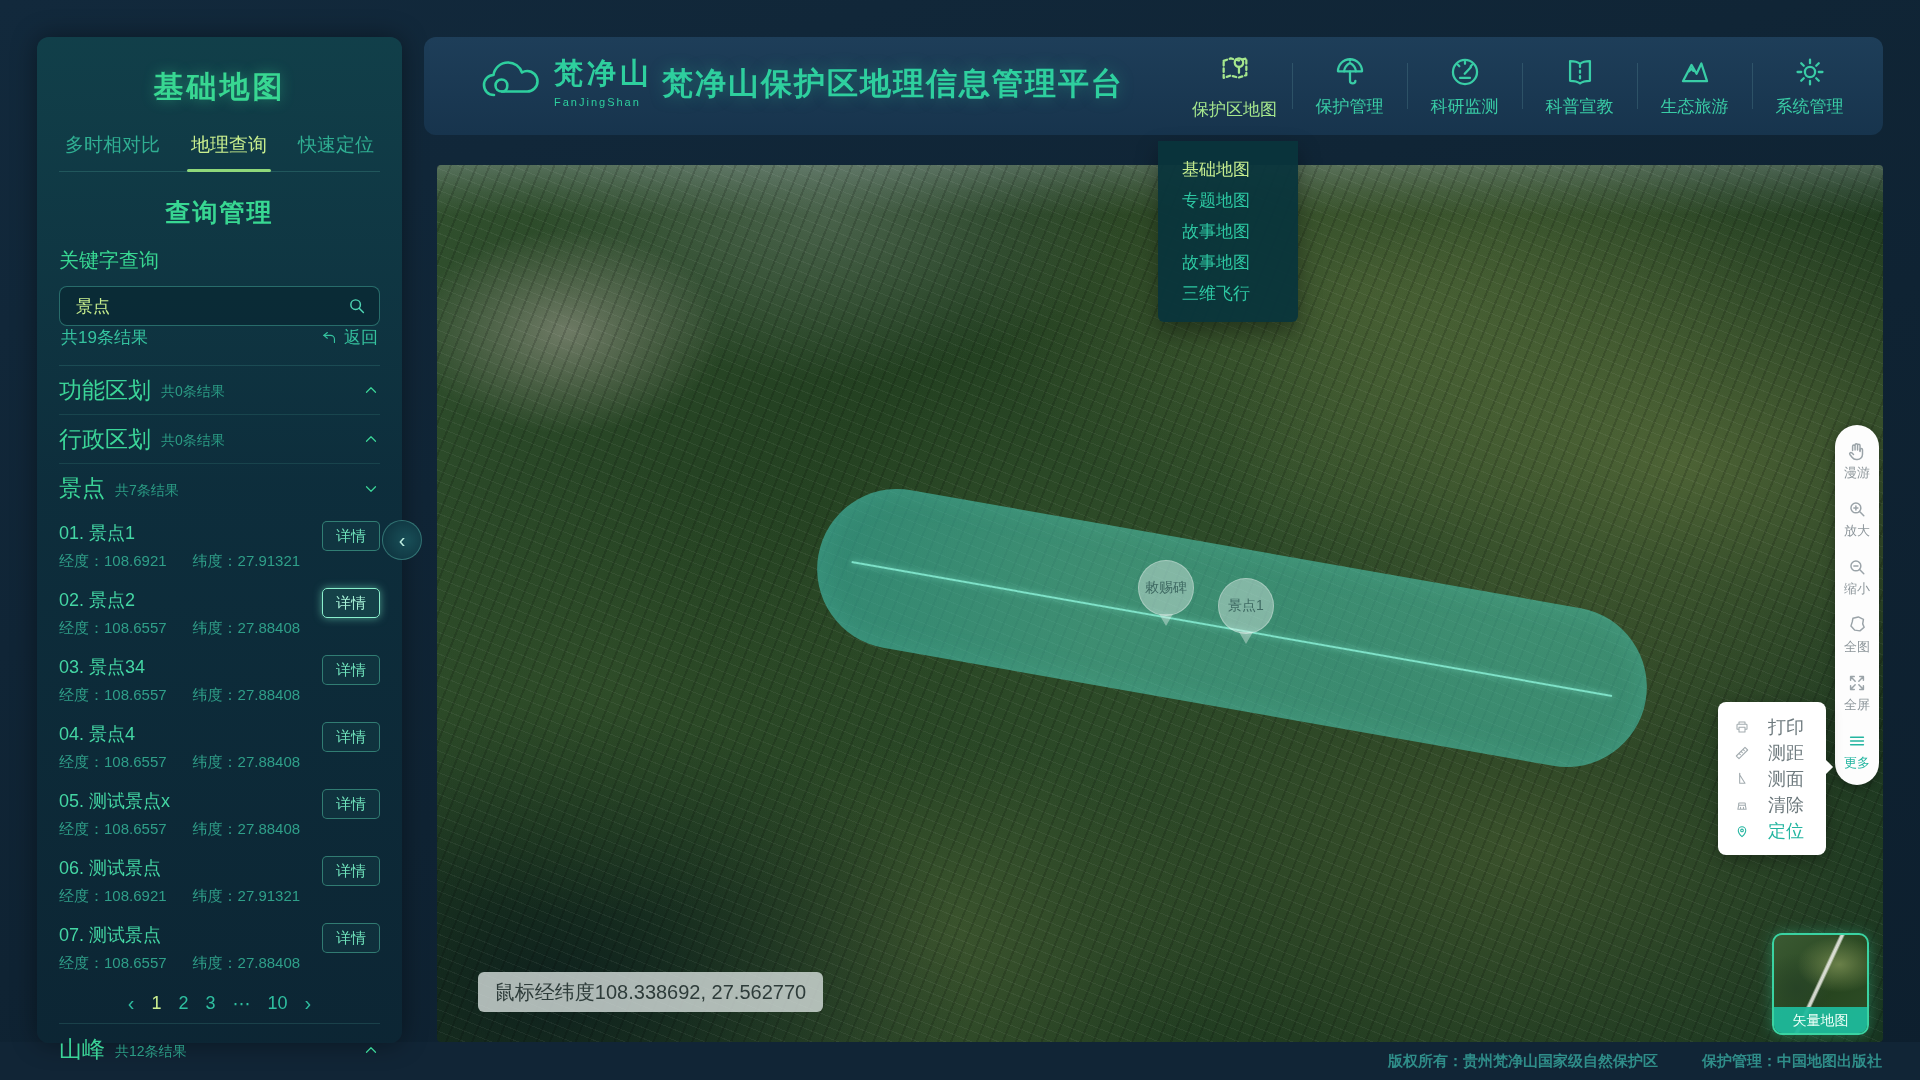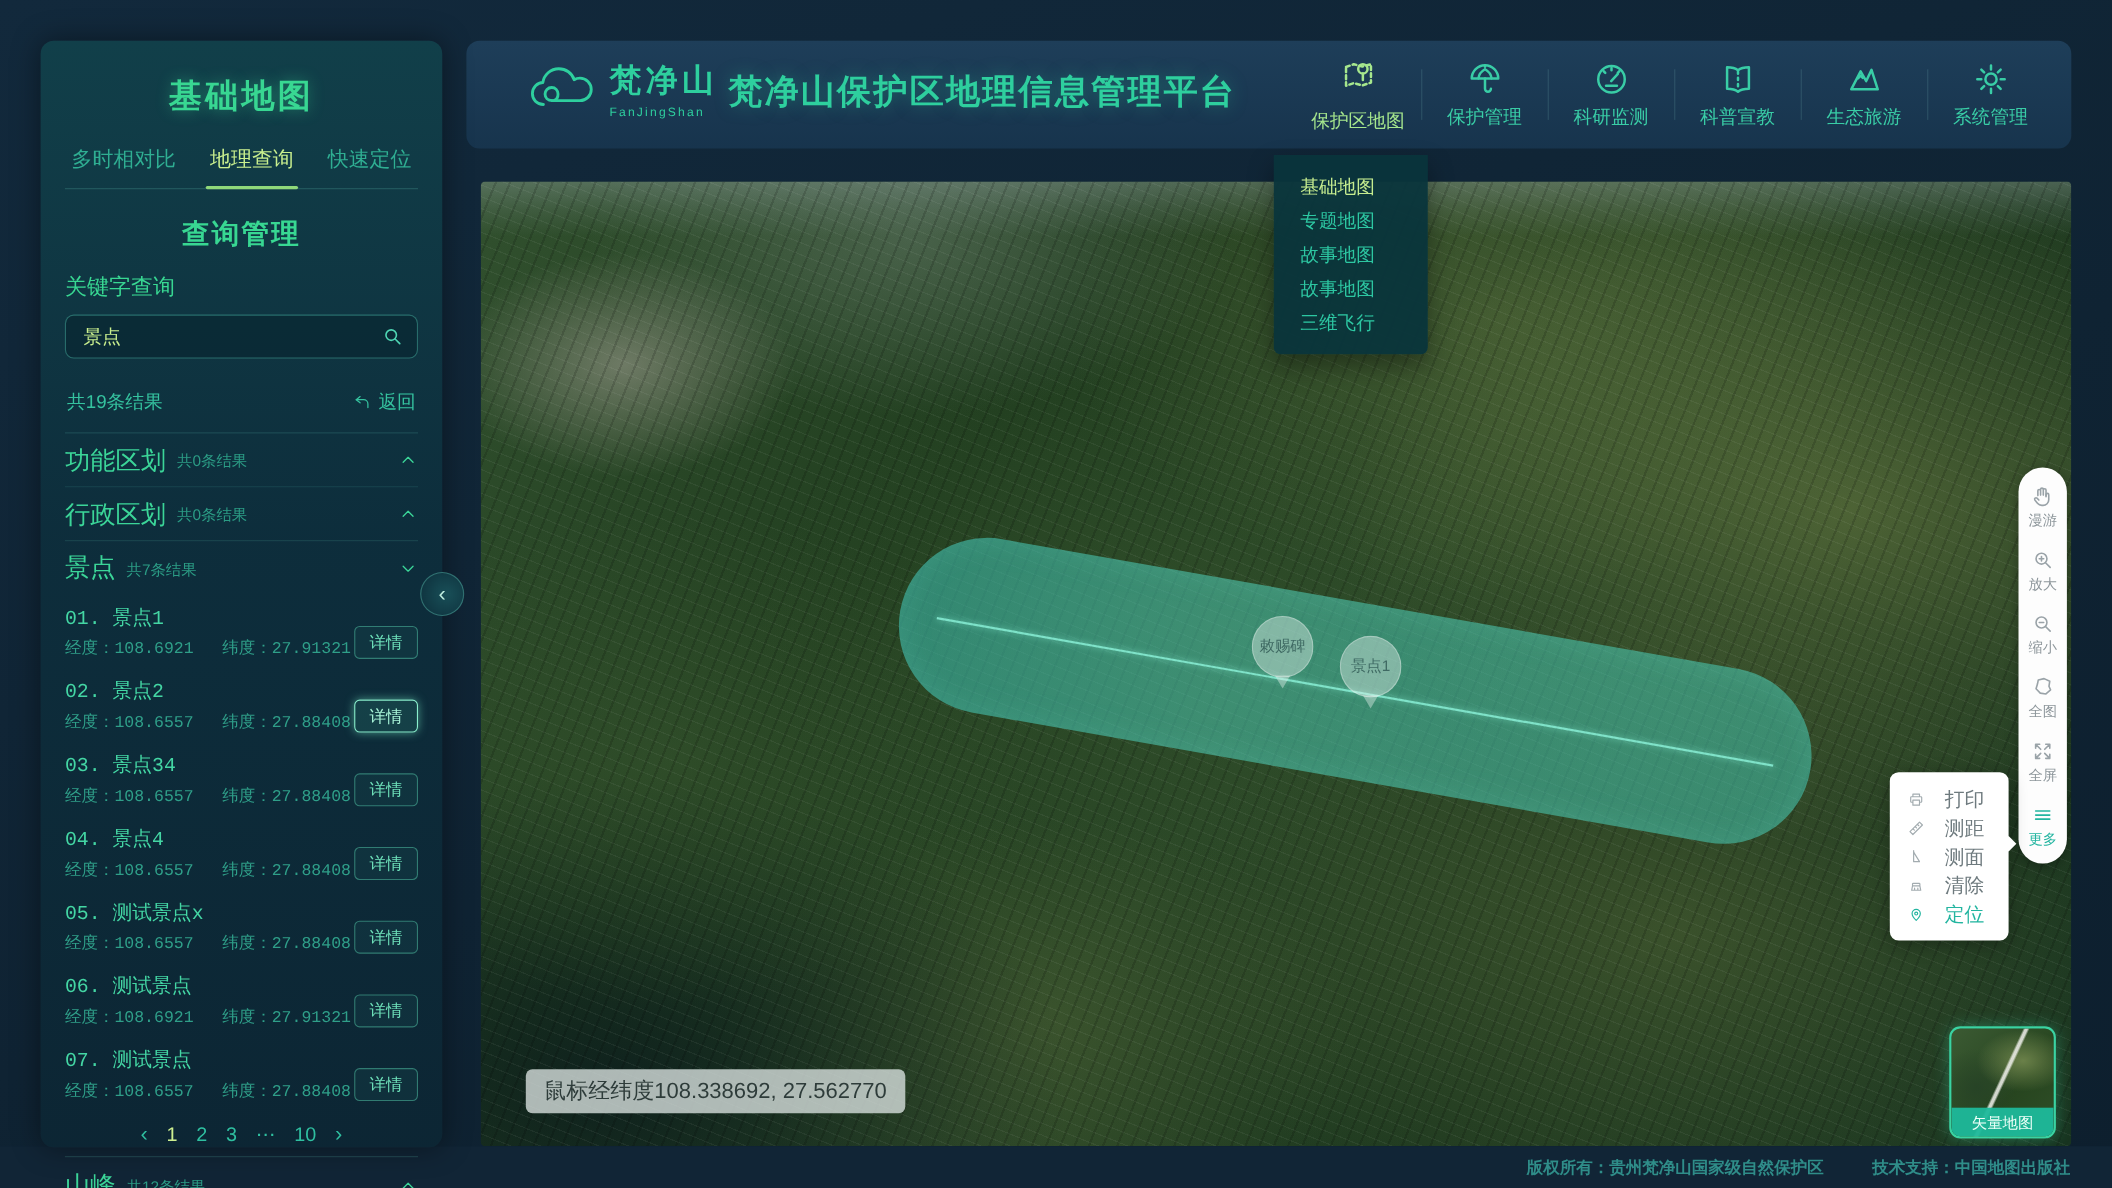--- a/index.html
+++ b/index.html
@@ -21,32 +21,32 @@
   .side-tab.active { color:#c9ef8e; }
   .side-tab.active::after { content:""; position:absolute; left:-4px; right:-4px; bottom:-14px; height:3px;
     background:#8fd87a; border-radius:2px; }
   .panel-title { text-align:center; font-size:25px; font-weight:bold; color:#38d792; margin:24px 0 18px; letter-spacing:2px; }
   .kw-label { font-size:20px; color:#38d792; margin-bottom:12px; }
   .search-wrap { position:relative; }
   .search-wrap input { width:100%; height:40px; background:rgba(8,35,46,0.55);
     border:1px solid rgba(86,208,186,0.4); border-radius:8px; outline:none;
     color:#c9ef8e; font-size:17px; padding:0 44px 0 16px; font-family:inherit; }
   .search-icon { position:absolute; right:12px; top:9px; width:22px; height:22px; color:#4fd6b4; cursor:pointer; }
-  .results-row { display:flex; justify-content:space-between; align-items:center; margin-top:28px;
+  .results-row { display:flex; justify-content:space-between; align-items:center; 
     padding:0 2px 16px; border-bottom:1px solid rgba(110,220,200,0.15);text-align:right; }
   .results-total { font-size:17px; color:#35c39f; }
   .back-link { display:flex; align-items:center; gap:6px; font-size:17px; color:#35c39f; cursor:pointer; }
   .back-link svg { width:17px; height:17px; }
   .group-row { display:flex; align-items:center; height:49px; cursor:pointer;
     border-bottom:1px solid rgba(110,220,200,0.12); }
   .group-row.no-line { border-bottom:none; }
   .group-name { font-size:23px; color:#3bd598; }
   .group-count { font-size:14px; color:#2b9c85; margin-left:10px; margin-top:4px; }
   .group-chev { margin-left:auto; width:18px; height:18px; color:#3bd598; }
-  .result-item { display:flex; align-items:flex-end; justify-content:space-between; padding:8px 0 9px;font-family:Liberation Mono, monospace; }
+  .result-item { display:flex; align-items:flex-start; justify-content:space-between; padding:8px 0 9px; }
   .ri-name { font-size:18px; color:#44d6a4; margin-bottom:7px; }
   .ri-coords { font-size:15px; color:#2f9f89; display:flex; gap:26px; }
   .detail-btn { width:58px; height:30px; border-radius:5px; cursor:pointer; font-family:inherit;
     background:rgba(34,96,94,0.18); border:1px solid rgba(90,214,180,0.45); color:#6fe2bb; font-size:15px; }
   .detail-btn.selected { border:1px solid #8af0cd; color:#a9f5d9; background:rgba(70,200,165,0.14);
     box-shadow:0 0 9px rgba(120,240,200,0.55); }
   .pagination { display:flex; justify-content:center; align-items:center; gap:17px;
     margin:10px 0 4px; font-size:18px; color:#2fbfa0; }
   .page-no { cursor:pointer; }
   .page-no.active { color:#cdef90; }
@@ -479,16 +479,16 @@
     </div>
 
     <div class="minimap">
       <div class="minimap-label">矢量地图</div>
     </div>
 
   </div>
 
   <footer class="footer">
     <span>版权所有：贵州梵净山国家级自然保护区</span>
-    <span>技术支持：中国地图出版社</span>
+    <span>保护管理：中国地图出版社</span>
   </footer>
 
 </div>
 
 </body></html>

